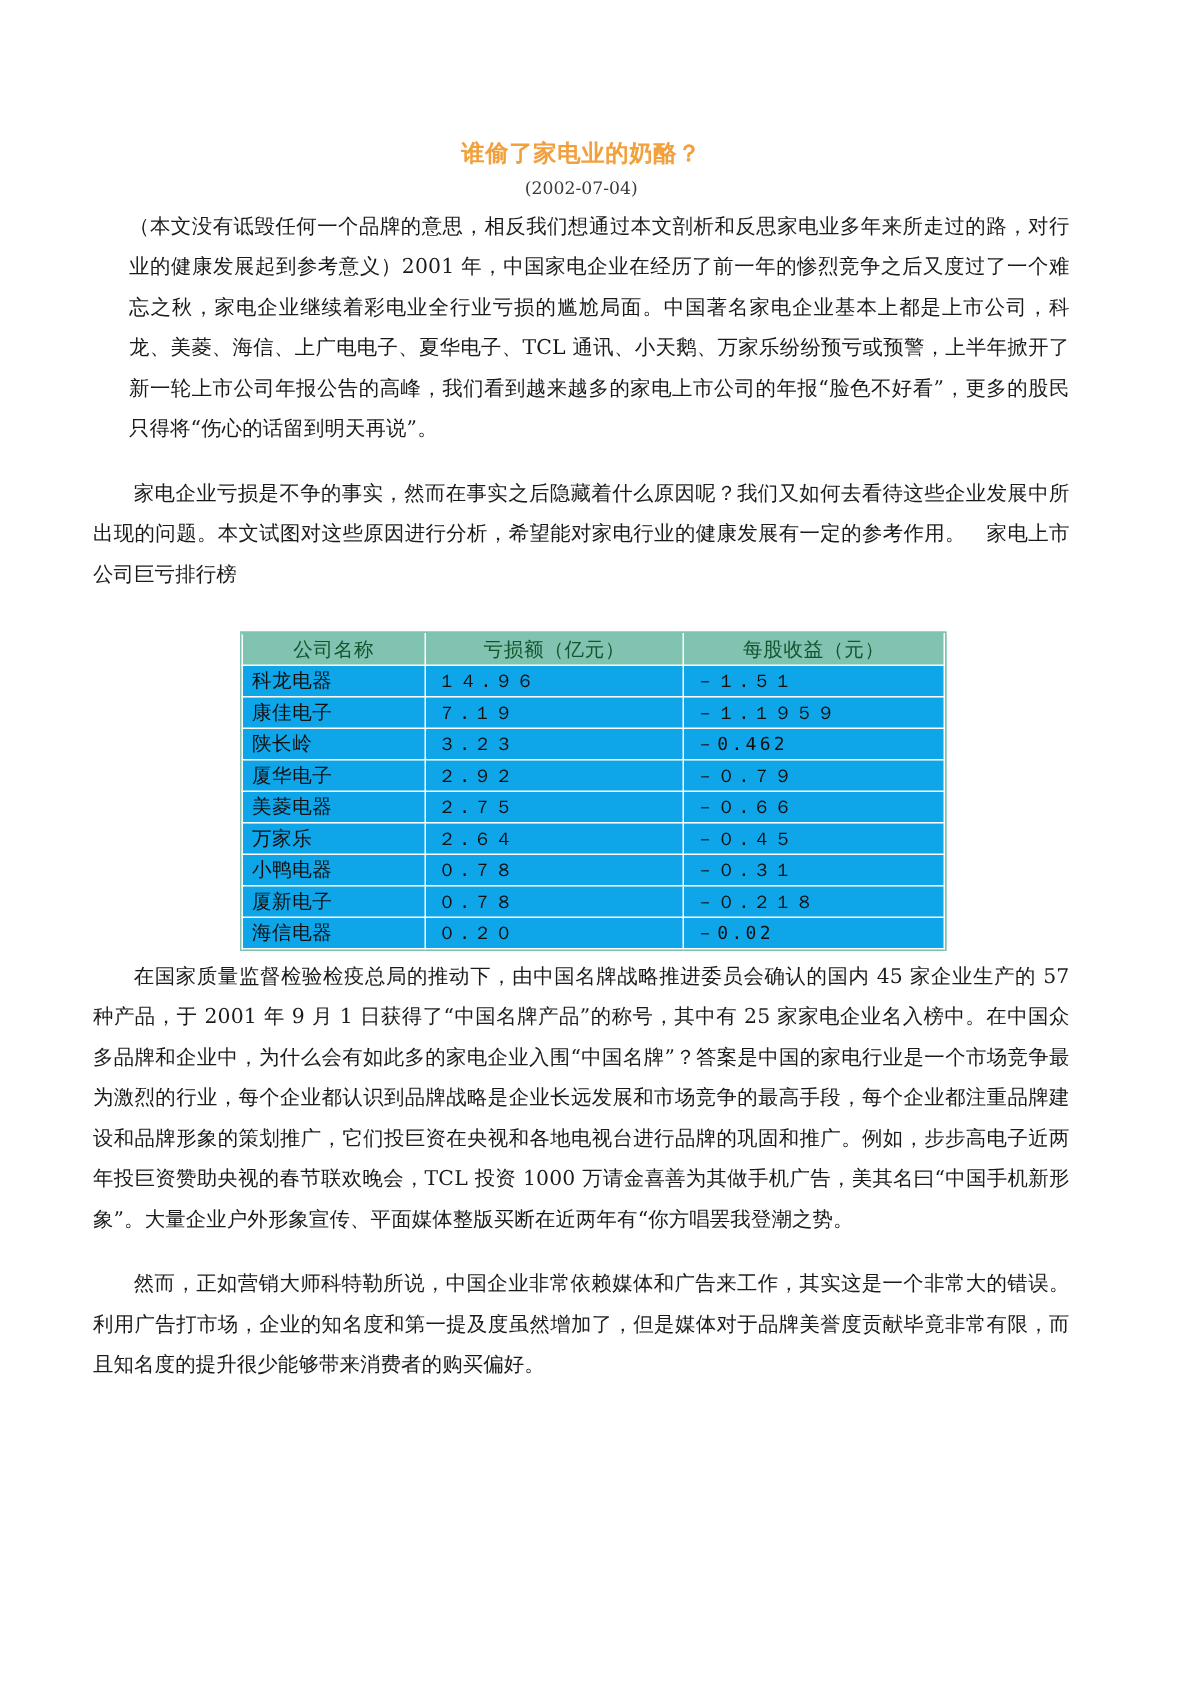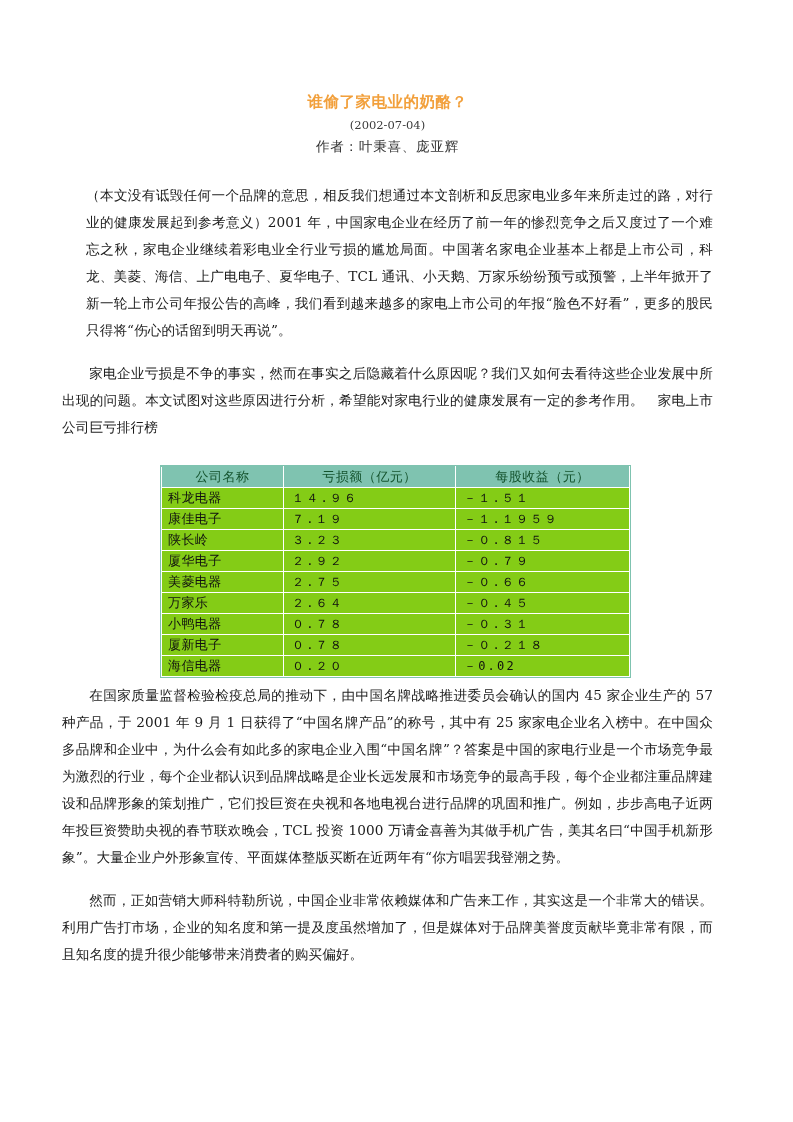--- a/index.html
+++ b/index.html
@@ -81,21 +81,21 @@
   table.loss-table th {
     background: #7FC3B0;
     color: #14532d;
     font-size: 13px;
     text-align: center;
     letter-spacing: 0.5px;
     border: 1px solid #ffffff;
     border-top: 1px solid #7FC3B0;
   }
   table.loss-table td {
-    background: #84cc16;
+    background: #0ea5e9;
     color: #101010;
     font-size: 12.6px;
     padding: 0 6px;
     border: 1px solid #ffffff;
   }
   table.loss-table td.name-cell {
     letter-spacing: 0.4px;
     font-size: 13px;
   }
   table.loss-table td.num-cell {
@@ -123,21 +123,20 @@
     letter-spacing: 1px;
   }
 </style>
 </head>
 <body>
 
 <div class="page">
 
   <h1 class="doc-title">谁偷了家电业的奶酪？</h1>
   <div class="doc-date">(2002-07-04)</div>
-  <div class="doc-author">作者：叶秉喜、庞亚辉</div>
 
   <p class="body-para indent-0">（本文没有诋毁任何一个品牌的意思，相反我们想通过本文剖析和反思家电业多年来所走过的路，对行业的健康发展起到参考意义）2001 年，中国家电企业在经历了前一年的惨烈竞争之后又度过了一个难忘之秋，家电企业继续着彩电业全行业亏损的尴尬局面。中国著名家电企业基本上都是上市公司，科龙、美菱、海信、上广电电子、夏华电子、TCL 通讯、小天鹅、万家乐纷纷预亏或预警，上半年掀开了新一轮上市公司年报公告的高峰，我们看到越来越多的家电上市公司的年报“脸色不好看”，更多的股民只得将“伤心的话留到明天再说”。</p>
   <p class="body-para indent-2">家电企业亏损是不争的事实，然而在事实之后隐藏着什么原因呢？我们又如何去看待这些企业发展中所出现的问题。本文试图对这些原因进行分析，希望能对家电行业的健康发展有一定的参考作用。　家电上市公司巨亏排行榜</p>
 
   <div class="table-wrap">
     <div class="table-outer">
       <table class="loss-table">
         <thead>
           <tr>
             <th>公司名称</th>
@@ -152,21 +151,21 @@
               <td class="num-cell">－１.５１</td>
             </tr>
             <tr>
               <td class="name-cell">康佳电子</td>
               <td class="num-cell">７.１９</td>
               <td class="num-cell">－１.１９５９</td>
             </tr>
             <tr>
               <td class="name-cell">陕长岭</td>
               <td class="num-cell">３.２３</td>
-              <td class="num-cell">－０.８１５</td>
+              <td class="num-cell">－0.462</td>
             </tr>
             <tr>
               <td class="name-cell">厦华电子</td>
               <td class="num-cell">２.９２</td>
               <td class="num-cell">－０.７９</td>
             </tr>
             <tr>
               <td class="name-cell">美菱电器</td>
               <td class="num-cell">２.７５</td>
               <td class="num-cell">－０.６６</td>

